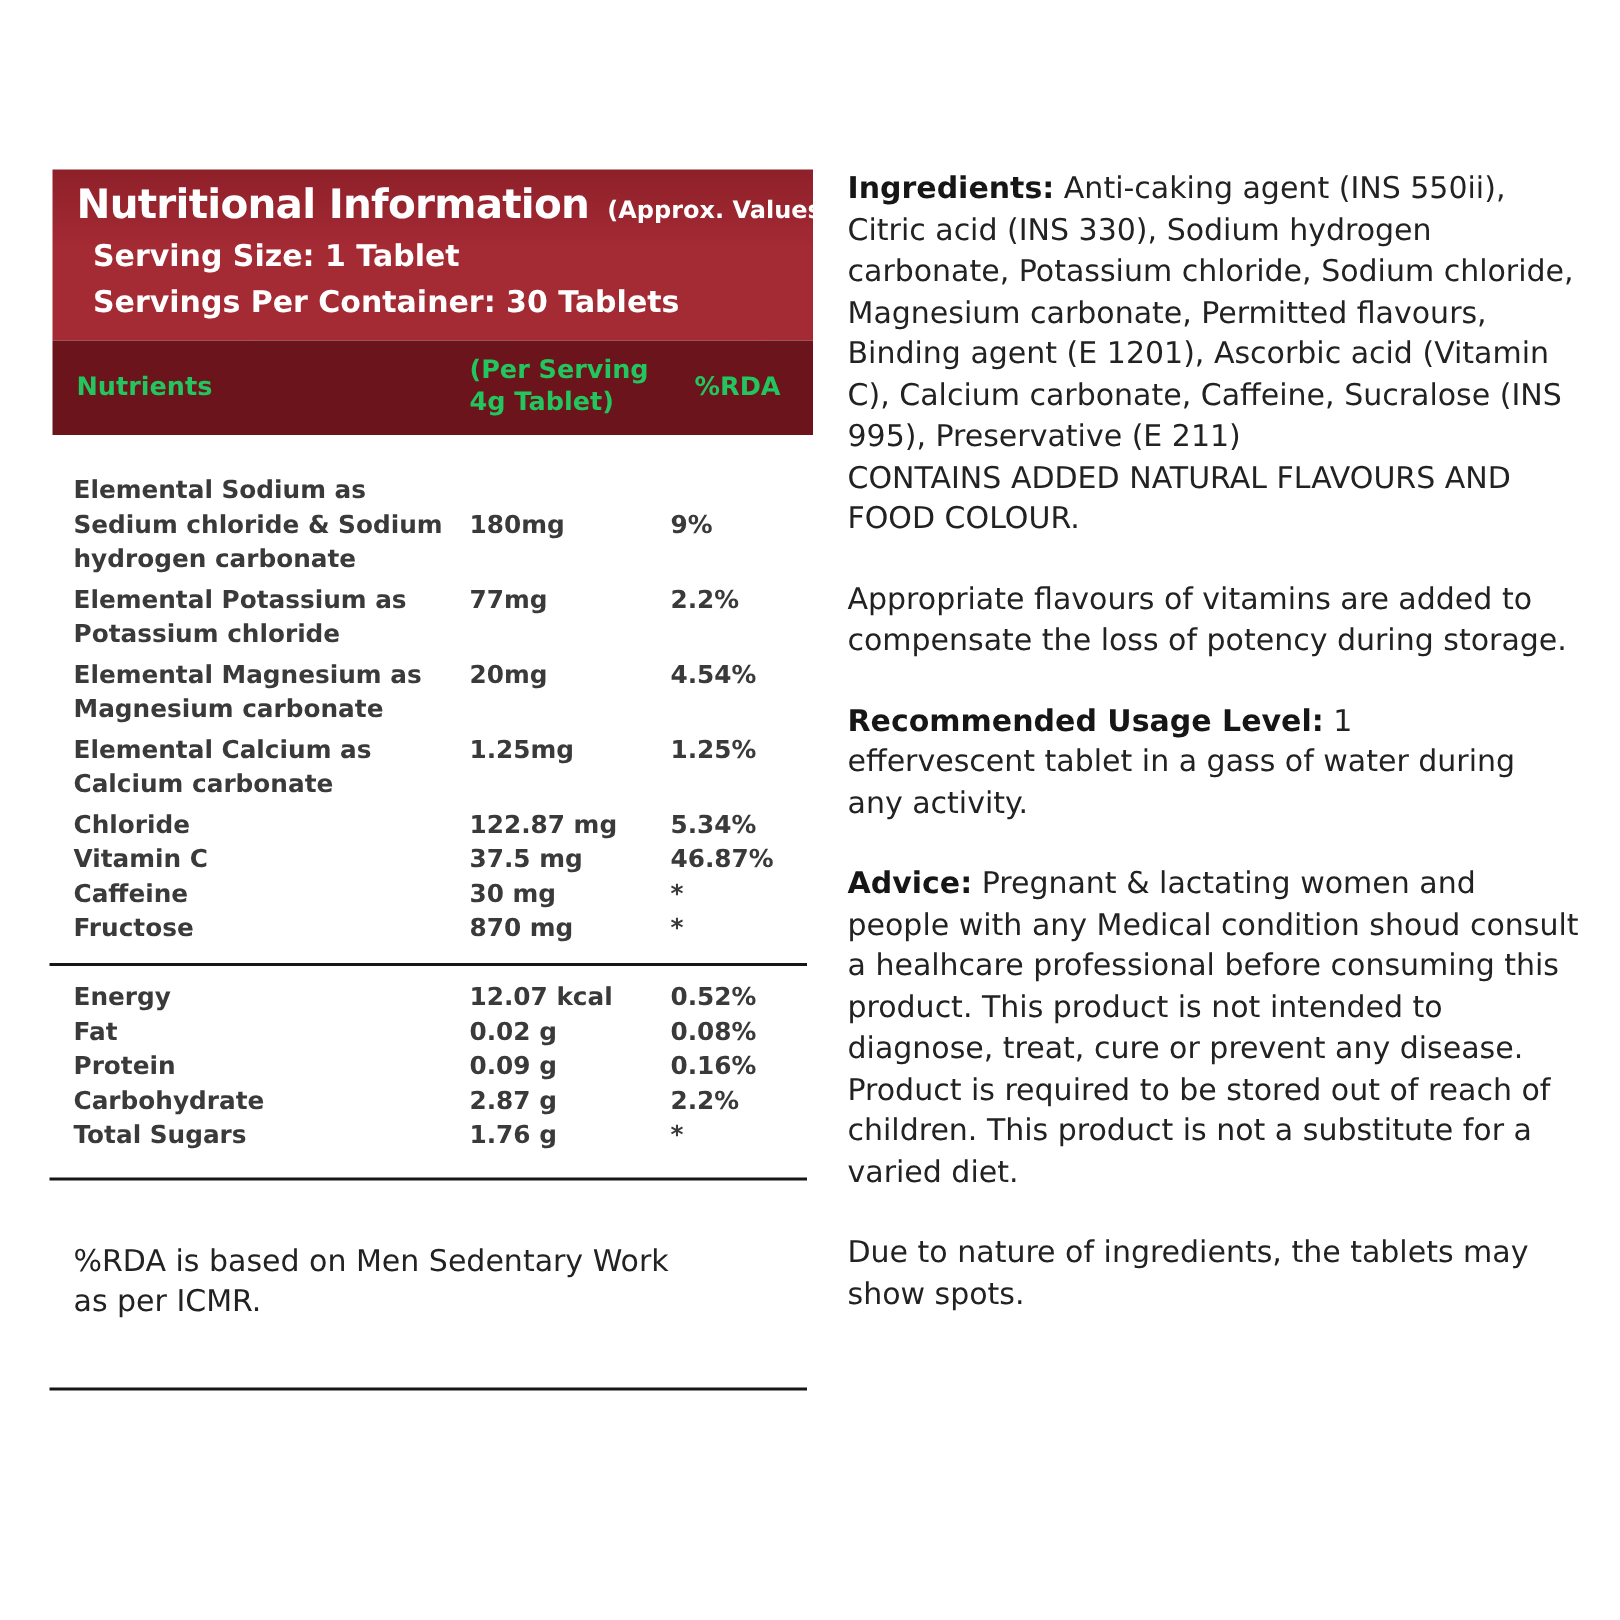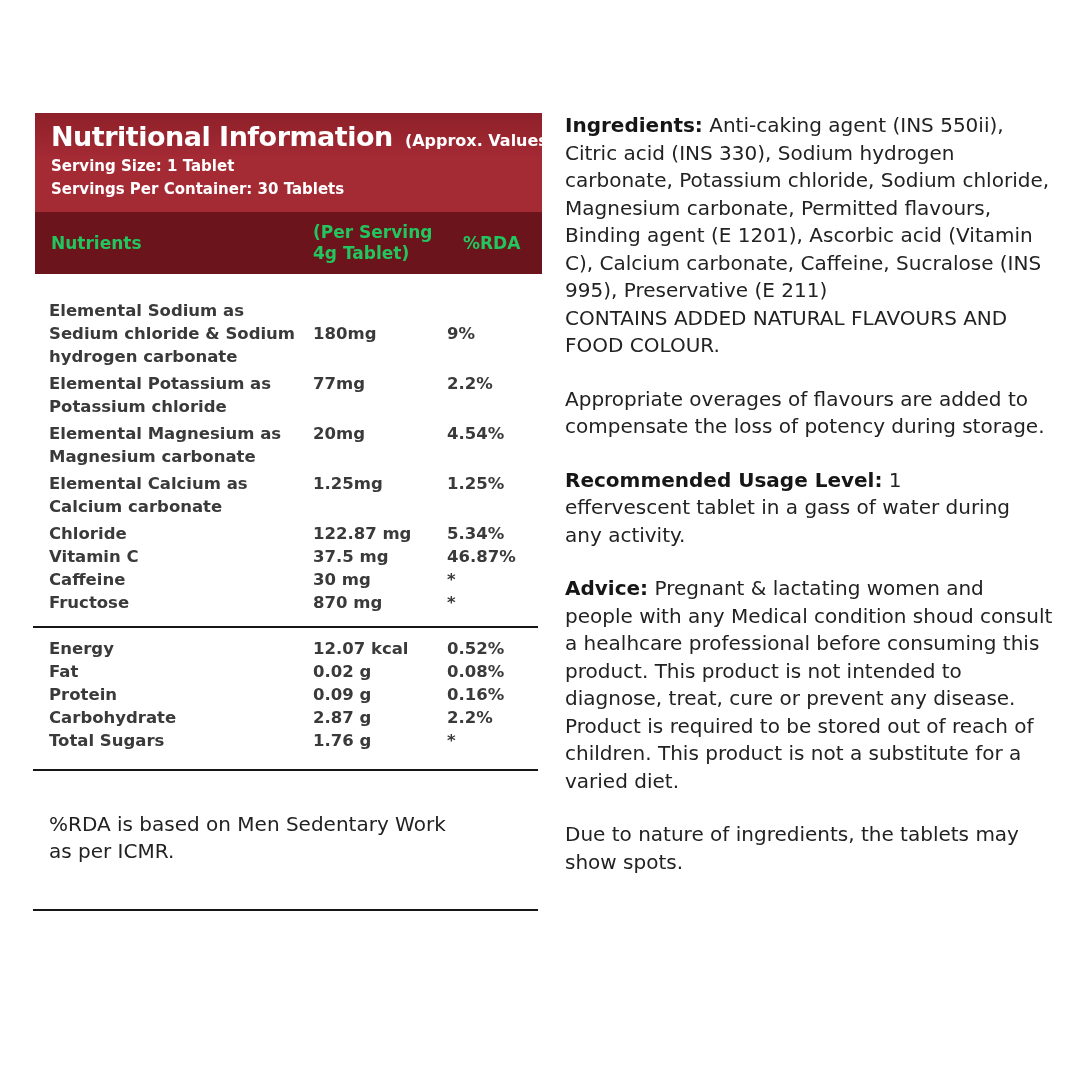--- a/index.html
+++ b/index.html
@@ -15,21 +15,21 @@
   .panel{position:absolute;left:35px;top:113px;width:507px;}
 
   .band-top{
     background:linear-gradient(180deg,#8e2029 0%,#a42a34 45%);
     color:#fff;
     padding:8px 14px 11px 16px;
   }
   .title-line{white-space:nowrap;}
   .title{font-size:27px;font-weight:bold;letter-spacing:-0.5px;}
   .title-suffix{font-size:16px;font-weight:bold;margin-left:7px;}
-  .serving{font-size:15px;font-weight:bold;line-height:1.53;}
+  .serving{font-size:20px;font-weight:bold;line-height:1.53;margin-left:11px;}
   .serving.first{margin-top:3px;}
 
   .band-dark{
     background:#6b141b;
     color:#22c55e;
     display:grid;
     grid-template-columns:262px 134px auto;
     align-items:center;
     padding:10px 0 10px 16px;
     font-weight:bold;
@@ -181,19 +181,19 @@
     <div class="hr hr2"></div>
 
     <div class="note">%RDA is based on Men Sedentary Work
 as per ICMR.</div>
 
     <div class="hr hr-bottom"></div>
   </div>
 
   <div class="right-col" id="right-col">
       <div class="para"><span class="b">Ingredients:</span><span> Anti-caking agent (INS 550ii), Citric acid (INS 330), Sodium hydrogen carbonate, Potassium chloride, Sodium chloride, Magnesium carbonate, Permitted flavours, Binding agent (E 1201), Ascorbic acid (Vitamin C), Calcium carbonate, Caffeine, Sucralose (INS 995), Preservative (E 211)</span><br><span>CONTAINS ADDED NATURAL FLAVOURS AND FOOD COLOUR.</span></div>
-      <div class="para"><span>Appropriate overages of flavours are added to</span><br><span>compensate the loss of potency during storage.</span></div>
+      <div class="para"><span>Appropriate flavours of vitamins are added to</span><br><span>compensate the loss of potency during storage.</span></div>
       <div class="para"><span class="b">Recommended Usage Level:</span><span> 1</span><br><span>effervescent tablet in a gass of water during any activity.</span></div>
       <div class="para"><span class="b">Advice:</span><span> Pregnant &amp; lactating women and people with any Medical condition shoud consult a healhcare professional before consuming this product. This product is not intended to diagnose, treat, cure or prevent any disease. Product is required to be stored out of reach of children. This product is not a substitute for a varied diet.</span></div>
       <div class="para"><span>Due to nature of ingredients, the tablets may show spots.</span></div>
     </div>
 
 </div>
 
 </body></html>

